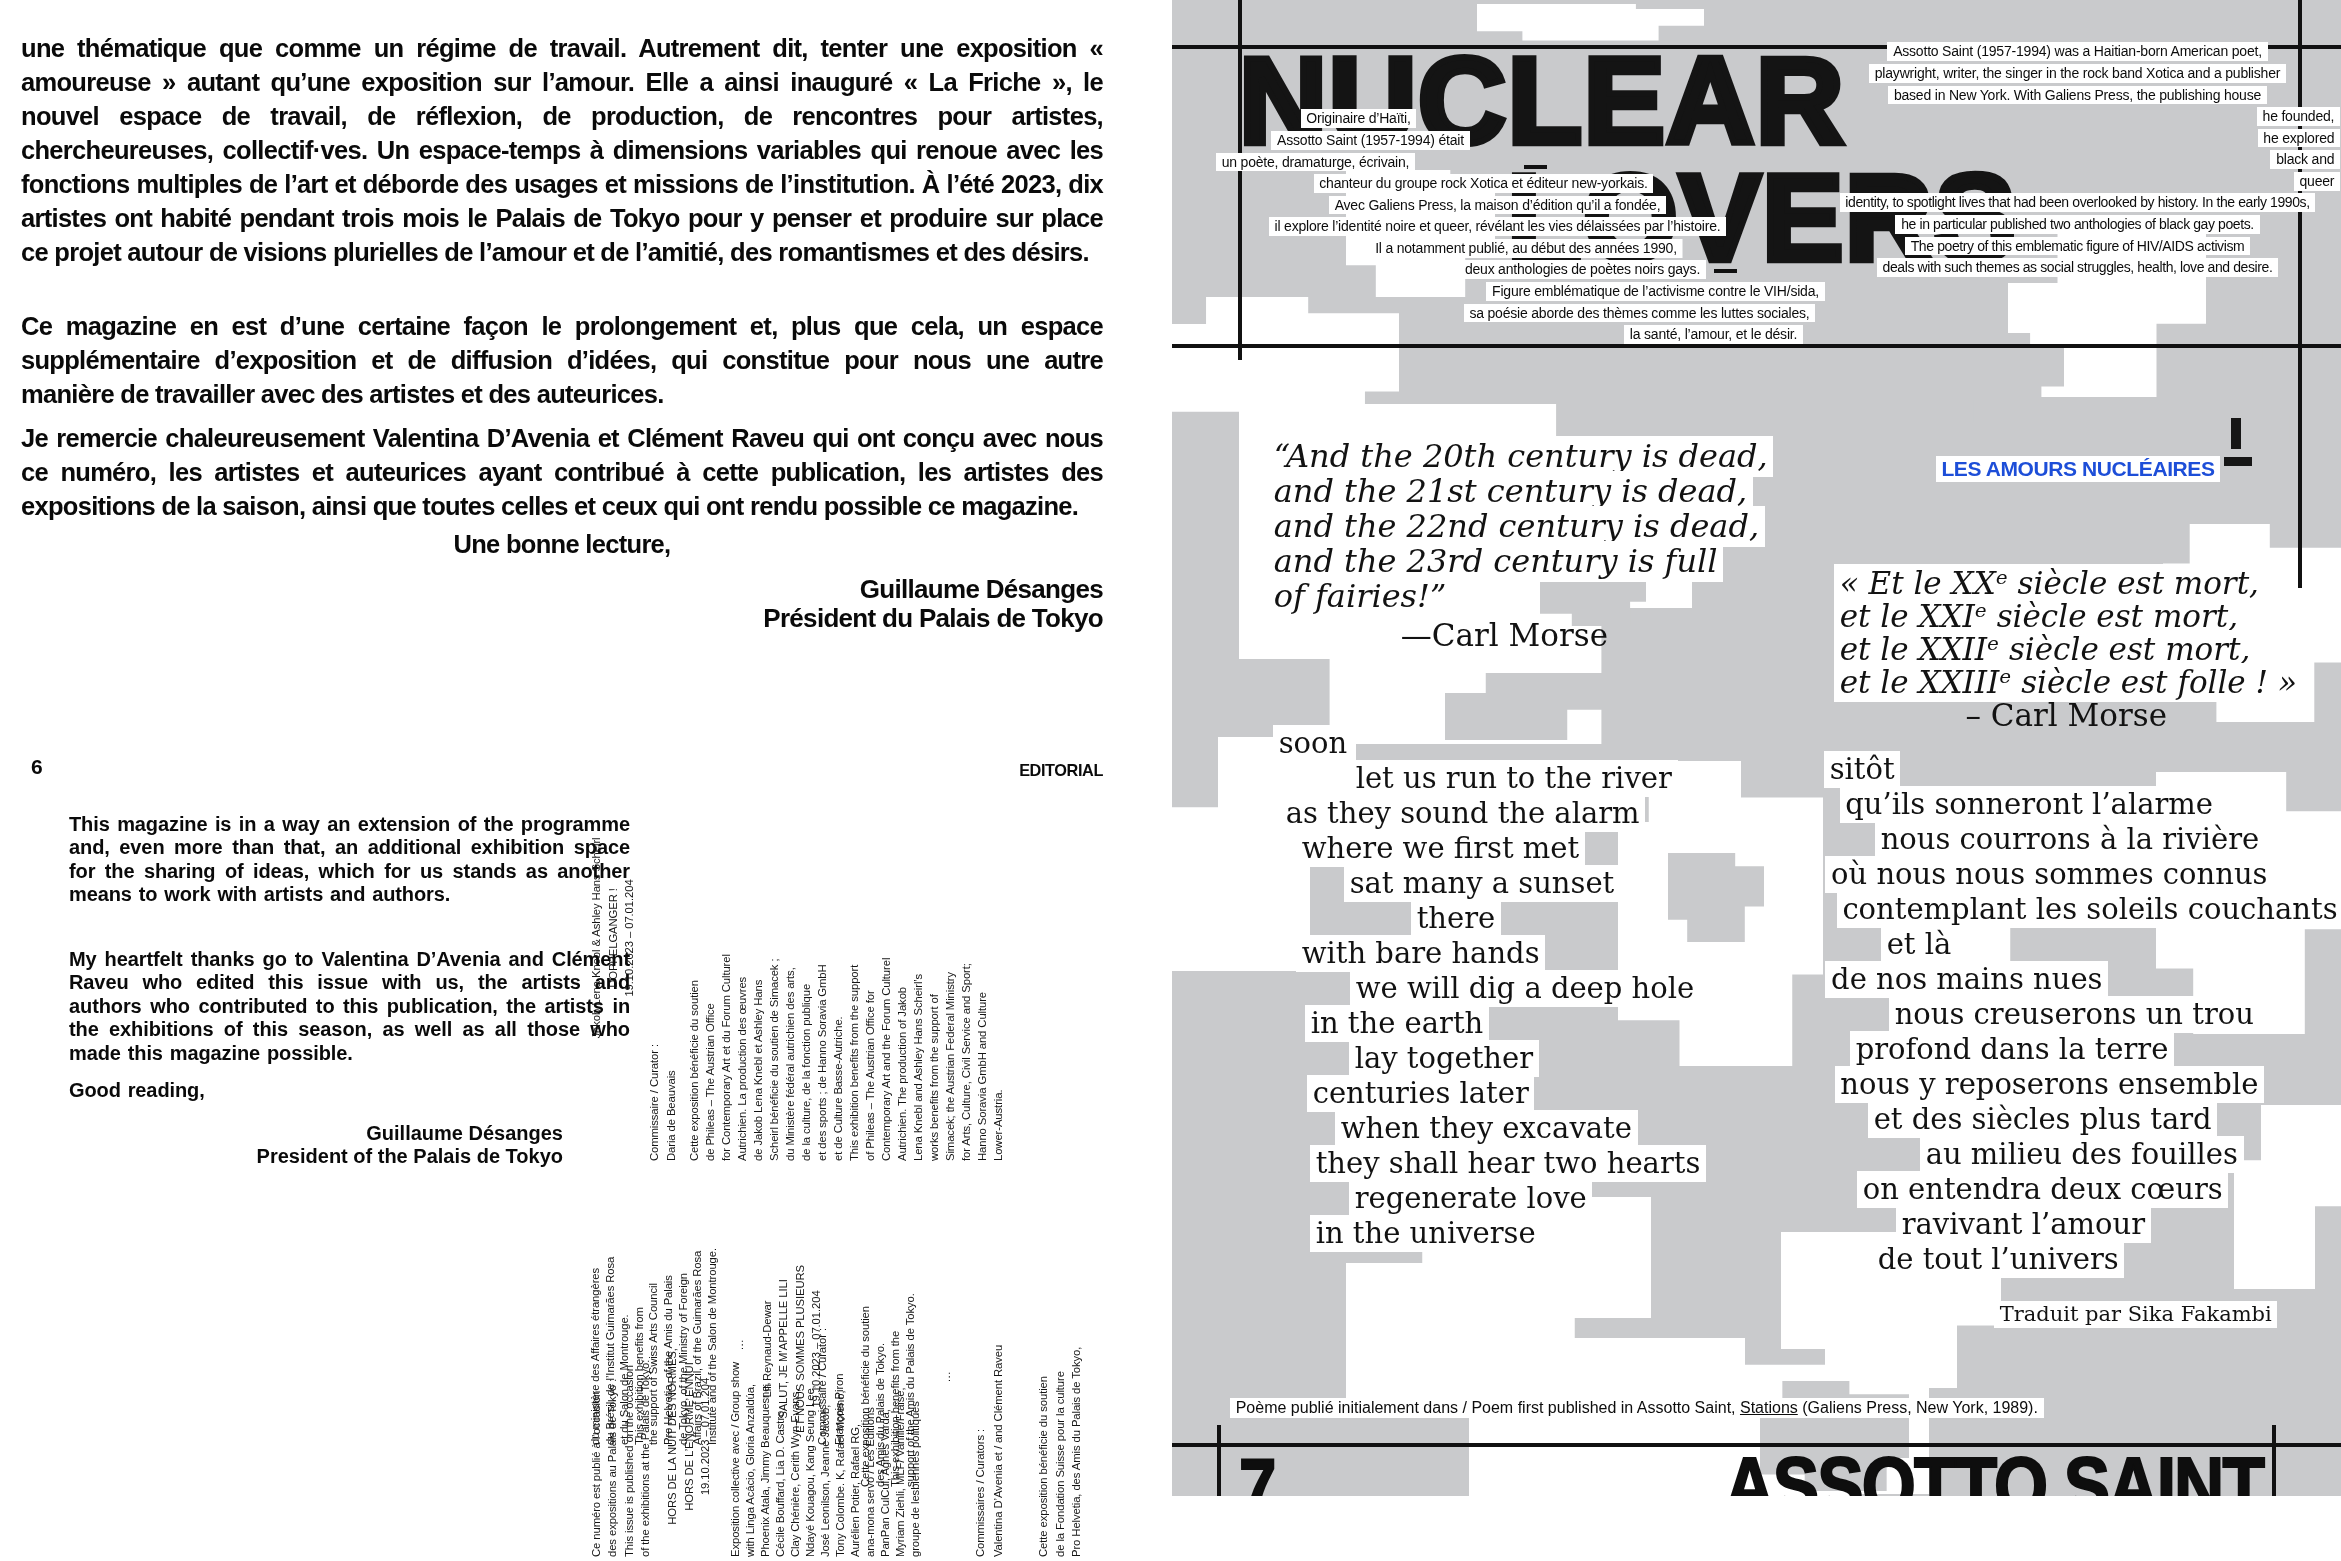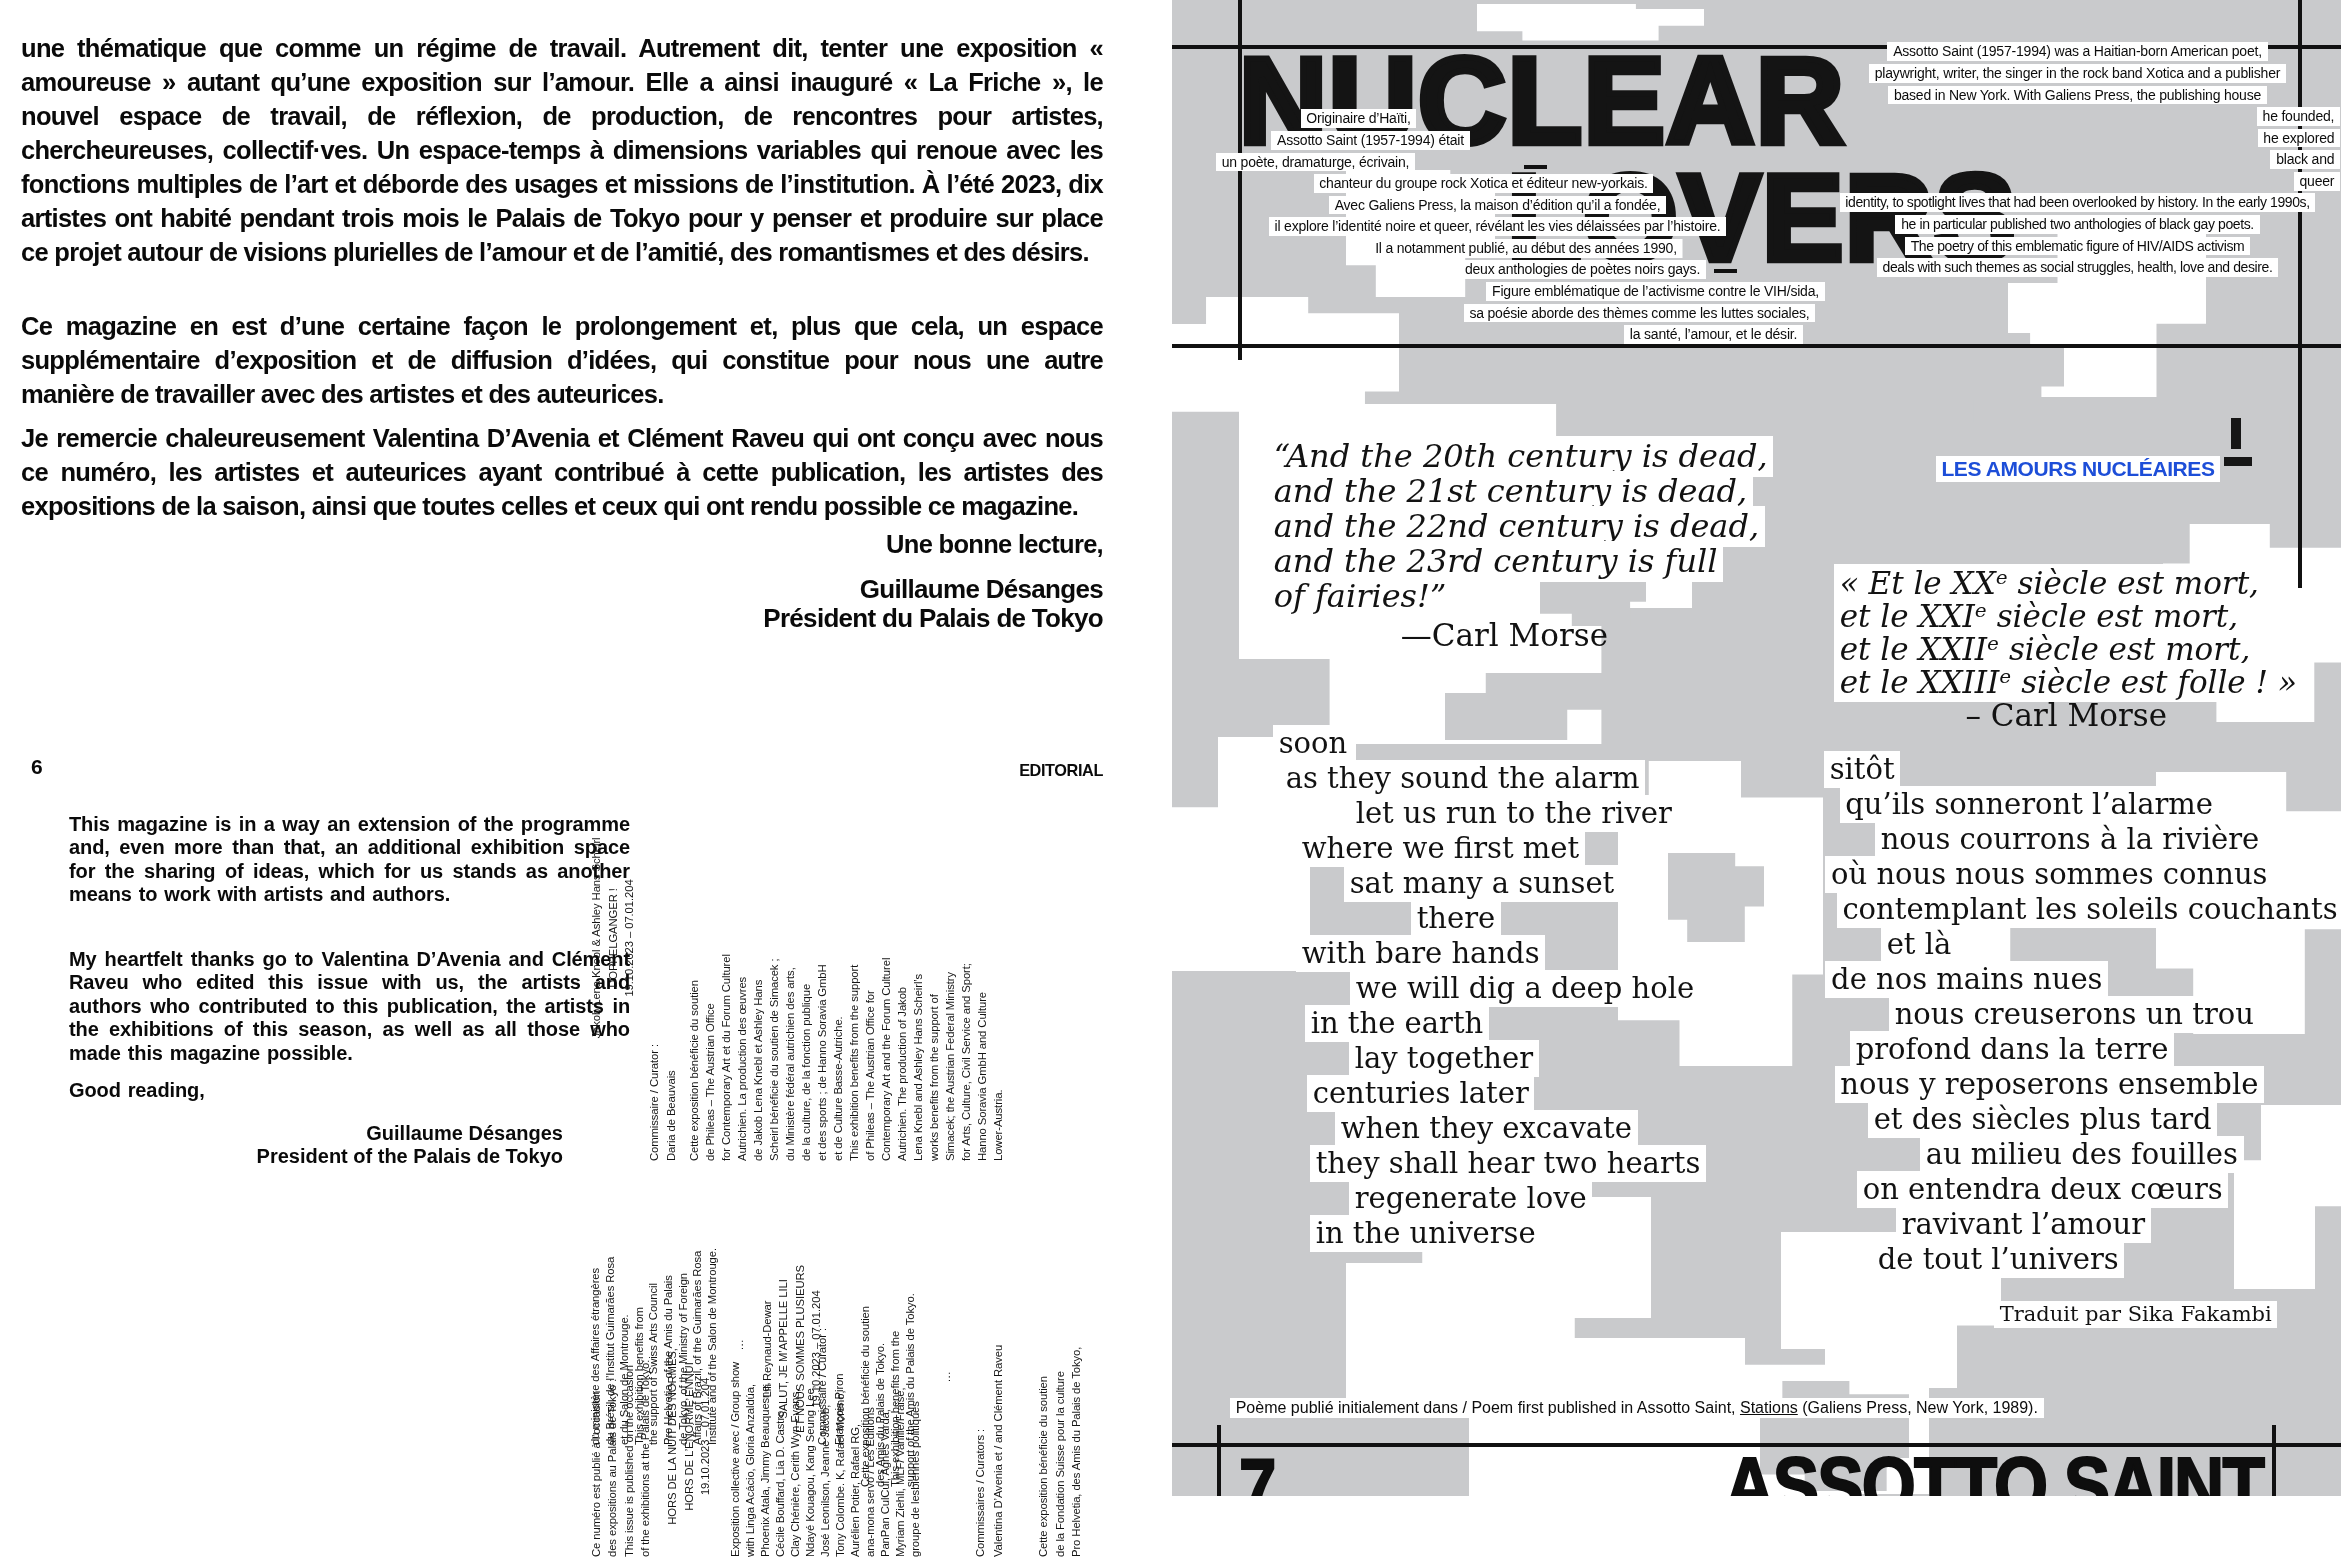--- a/index.html
+++ b/index.html
@@ -44,21 +44,21 @@
 </style>
 </head>
 <body>
 
 <div id="stage">
 
   <section id="left">
     <div class="frp" style="top:31px;">une thématique que comme un régime de travail. Autrement dit, tenter une exposition « amoureuse » autant qu’une exposition sur l’amour. Elle a ainsi inauguré « La Friche », le nouvel espace de travail, de réflexion, de production, de rencontres pour artistes, chercheureuses, collectif·ves. Un espace-temps à dimensions variables qui renoue avec les fonctions multiples de l’art et déborde des usages et missions de l’institution. À l’été 2023, dix artistes ont habité pendant trois mois le Palais de Tokyo pour y penser et produire sur place ce projet autour de visions plurielles de l’amour et de l’amitié, des romantismes et des désirs.</div>
     <div class="frp" style="top:309px;">Ce magazine en est d’une certaine façon le prolongement et, plus que cela, un espace supplémentaire d’exposition et de diffusion d’idées, qui constitue pour nous une autre manière de travailler avec des artistes et des auteurices.</div>
     <div class="frp" style="top:421px;">Je remercie chaleureusement Valentina D’Avenia et Clément Raveu qui ont conçu avec nous ce numéro, les artistes et auteurices ayant contribué à cette publication, les artistes des expositions de la saison, ainsi que toutes celles et ceux qui ont rendu possible ce magazine.</div>
-    <div class="frp" style="top:527px;text-align:right;">Une bonne lecture,</div>
+    <div class="frp" style="top:527px;text-align:center;">Une bonne lecture,</div>
     <div class="sigfr" style="top:575px;">
       <div>Guillaume Désanges</div>
       <div>Président du Palais de Tokyo</div>
     </div>
     <div class="abs folio" style="left:31px;top:756px;">6</div>
     <div class="abs seclabel" style="left:708px;top:762px;width:395px;text-align:right;">EDITORIAL</div>
 
     <div class="enp" style="top:813px;">This magazine is in a way an extension of the programme and, even more than that, an additional exhibition space for the sharing of ideas, which for us stands as another means to work with artists and authors.</div>
     <div class="enp" style="top:948px;">My heartfelt thanks go to Valentina D’Avenia and Clément Raveu who edited this issue with us, the artists and authors who contributed to this publication, the artists in the exhibitions of this season, as well as all those who made this magazine possible.</div>
     <div class="enp" style="top:1079px;text-align:left;">Good reading,</div>
@@ -253,22 +253,22 @@
     <div class="quote" id="quote-fr" style="left:662px;top:567px;font-size:31px;line-height:33px;">
         <div class="qline"><span>« Et le XXᵉ siècle est mort,</span></div>
         <div class="qline"><span>et le XXIᵉ siècle est mort,</span></div>
         <div class="qline"><span>et le XXIIᵉ siècle est mort,</span></div>
         <div class="qline"><span>et le XXIIIᵉ siècle est folle ! »</span></div>
       </div>
     <div class="qattr" style="left:662px;top:698px;width:333px;">– Carl Morse</div>
 
     <div class="poem" id="poem-en" style="left:85px;top:683px;">
         <div class="pline" style="padding-left: 16px; margin-top: 43px;"><span>soon</span></div>
+        <div class="pline" style="padding-left: 93px;"><span>let us run to the river</span></div>
         <div class="pline" style="padding-left: 23px;"><span>as they sound the alarm</span></div>
-        <div class="pline" style="padding-left: 93px;"><span>let us run to the river</span></div>
         <div class="pline" style="padding-left: 39px;"><span>where we first met</span></div>
         <div class="pline" style="padding-left: 87px;"><span>sat many a sunset</span></div>
         <div class="pline" style="padding-left: 154px;"><span>there</span></div>
         <div class="pline" style="padding-left: 39px;"><span>with bare hands</span></div>
         <div class="pline" style="padding-left: 93px;"><span>we will dig a deep hole</span></div>
         <div class="pline" style="padding-left: 48px;"><span>in the earth</span></div>
         <div class="pline" style="padding-left: 92px;"><span>lay together</span></div>
         <div class="pline" style="padding-left: 50px;"><span>centuries later</span></div>
         <div class="pline" style="padding-left: 78px;"><span>when they excavate</span></div>
         <div class="pline" style="padding-left: 53px;"><span>they shall hear two hearts</span></div>

